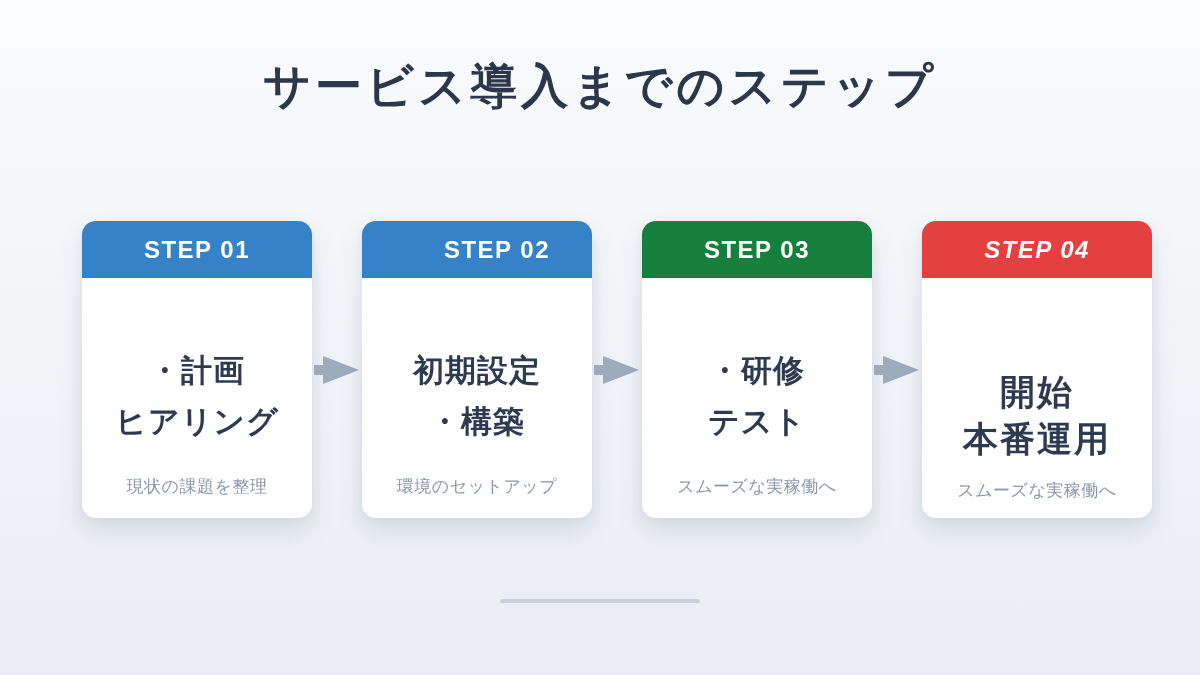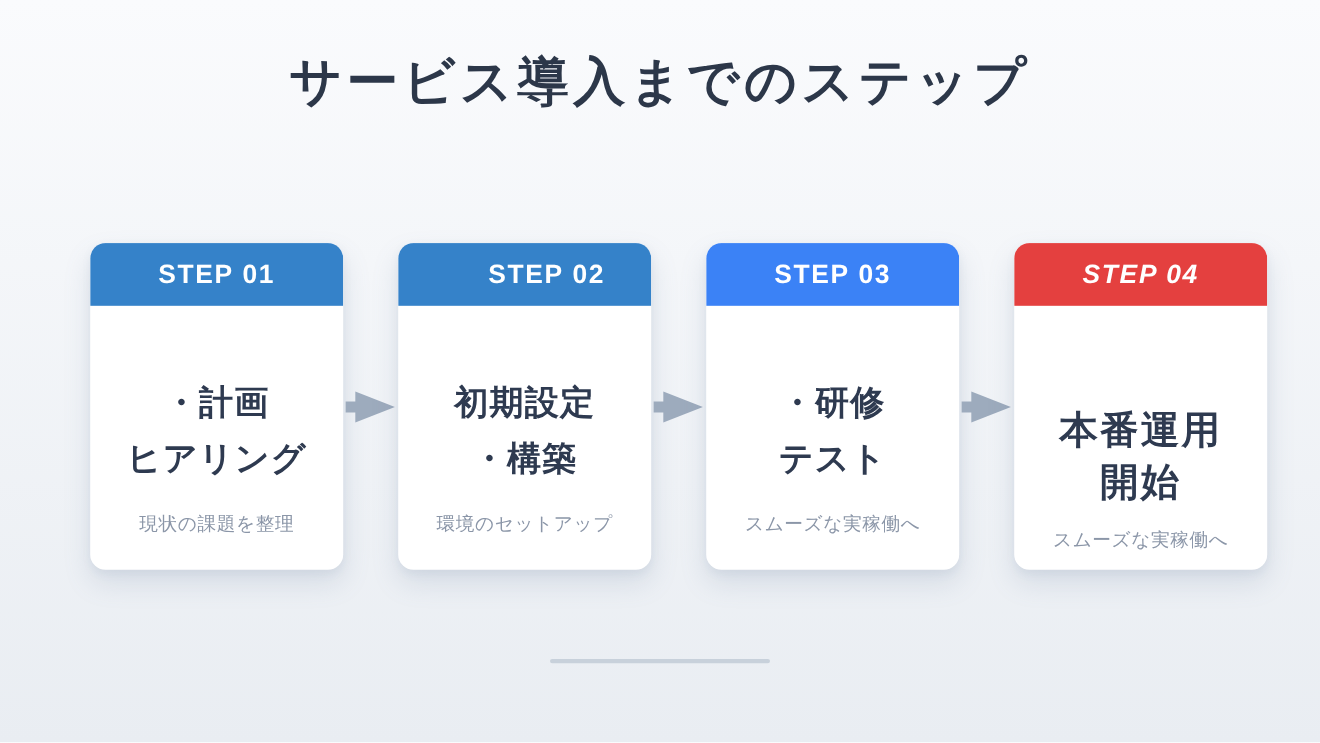--- a/index.html
+++ b/index.html
@@ -9,21 +9,21 @@
   }
   .page {
     position: relative;
     width: 1200px; height: 675px;
     background: linear-gradient(180deg, var(--bg_top, #fafbfd) 0%, var(--bg_bottom, #e9edf2) 100%);
     overflow: hidden;
   }
   .title {
     position: absolute;
     top: 44px; left: 0; right: 0;
-    margin: 0;
+    margin: 12px;
     text-align: center;
     font-size: 47px;
     font-weight: 800;
     letter-spacing: 4px;
     color: var(--title_text, #2c3749);
     line-height: 60px;
   }
   .steps-row {
     position: absolute;
     top: 221px; left: 0; right: 0;
@@ -70,21 +70,21 @@
     font-weight: 700;
     line-height: 51px;
     letter-spacing: 1px;
     color: var(--body_text, #2e3a50);
     text-align: center;
   }
   .card-sub {
     text-align: center;
     font-size: 17px;
     color: var(--subtitle_text, #8b96a8);
-    padding-bottom: 30px;
+    padding-bottom: 20px;
     letter-spacing: 0.5px;
   }
   .step-card:last-child .card-main {
     padding-top: 72px;
     font-size: 35px;
     line-height: 47px;
     letter-spacing: 2px;
   }
   .step-card:last-child .card-sub { padding-bottom: 16px; }
   .arrow {
@@ -146,21 +146,21 @@
     </div>
 
     <div class="arrow">
       <svg width="46" height="30" viewBox="0 0 46 30">
         <rect x="0" y="10" width="11" height="10" fill="currentColor"></rect>
         <polygon points="9,1 45,15 9,29" fill="currentColor"></polygon>
       </svg>
     </div>
 
     <div class="step-card">
-      <div class="card-header" style="background: #3b82f6;">
+      <div class="card-header" style="background: #15803d;">
         <span>STEP 03</span>
       </div>
       <div class="card-body">
         <div class="card-main">
           <span>・研修</span>
           <span>テスト</span>
         </div>
         <div class="card-sub">スムーズな実稼働へ</div>
       </div>
     </div>
@@ -171,22 +171,22 @@
         <polygon points="9,1 45,15 9,29" fill="currentColor"></polygon>
       </svg>
     </div>
 
     <div class="step-card">
       <div class="card-header" style="background: rgb(228, 64, 63); font-style: italic;">
         <span>STEP 04</span>
       </div>
       <div class="card-body">
         <div class="card-main">
+          <span>開始</span>
           <span>本番運用</span>
-          <span>開始</span>
         </div>
         <div class="card-sub">スムーズな実稼働へ</div>
       </div>
     </div>
 
   </div>
 
   <div class="divider"></div>
 
 </div>

